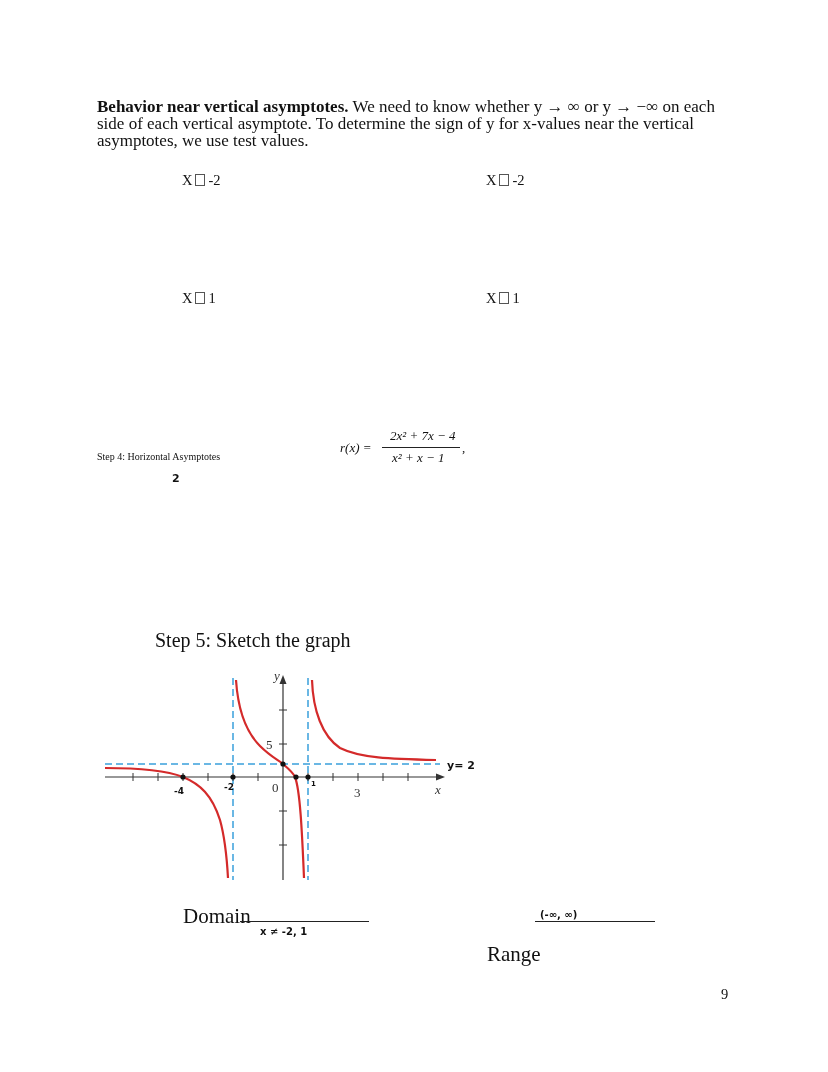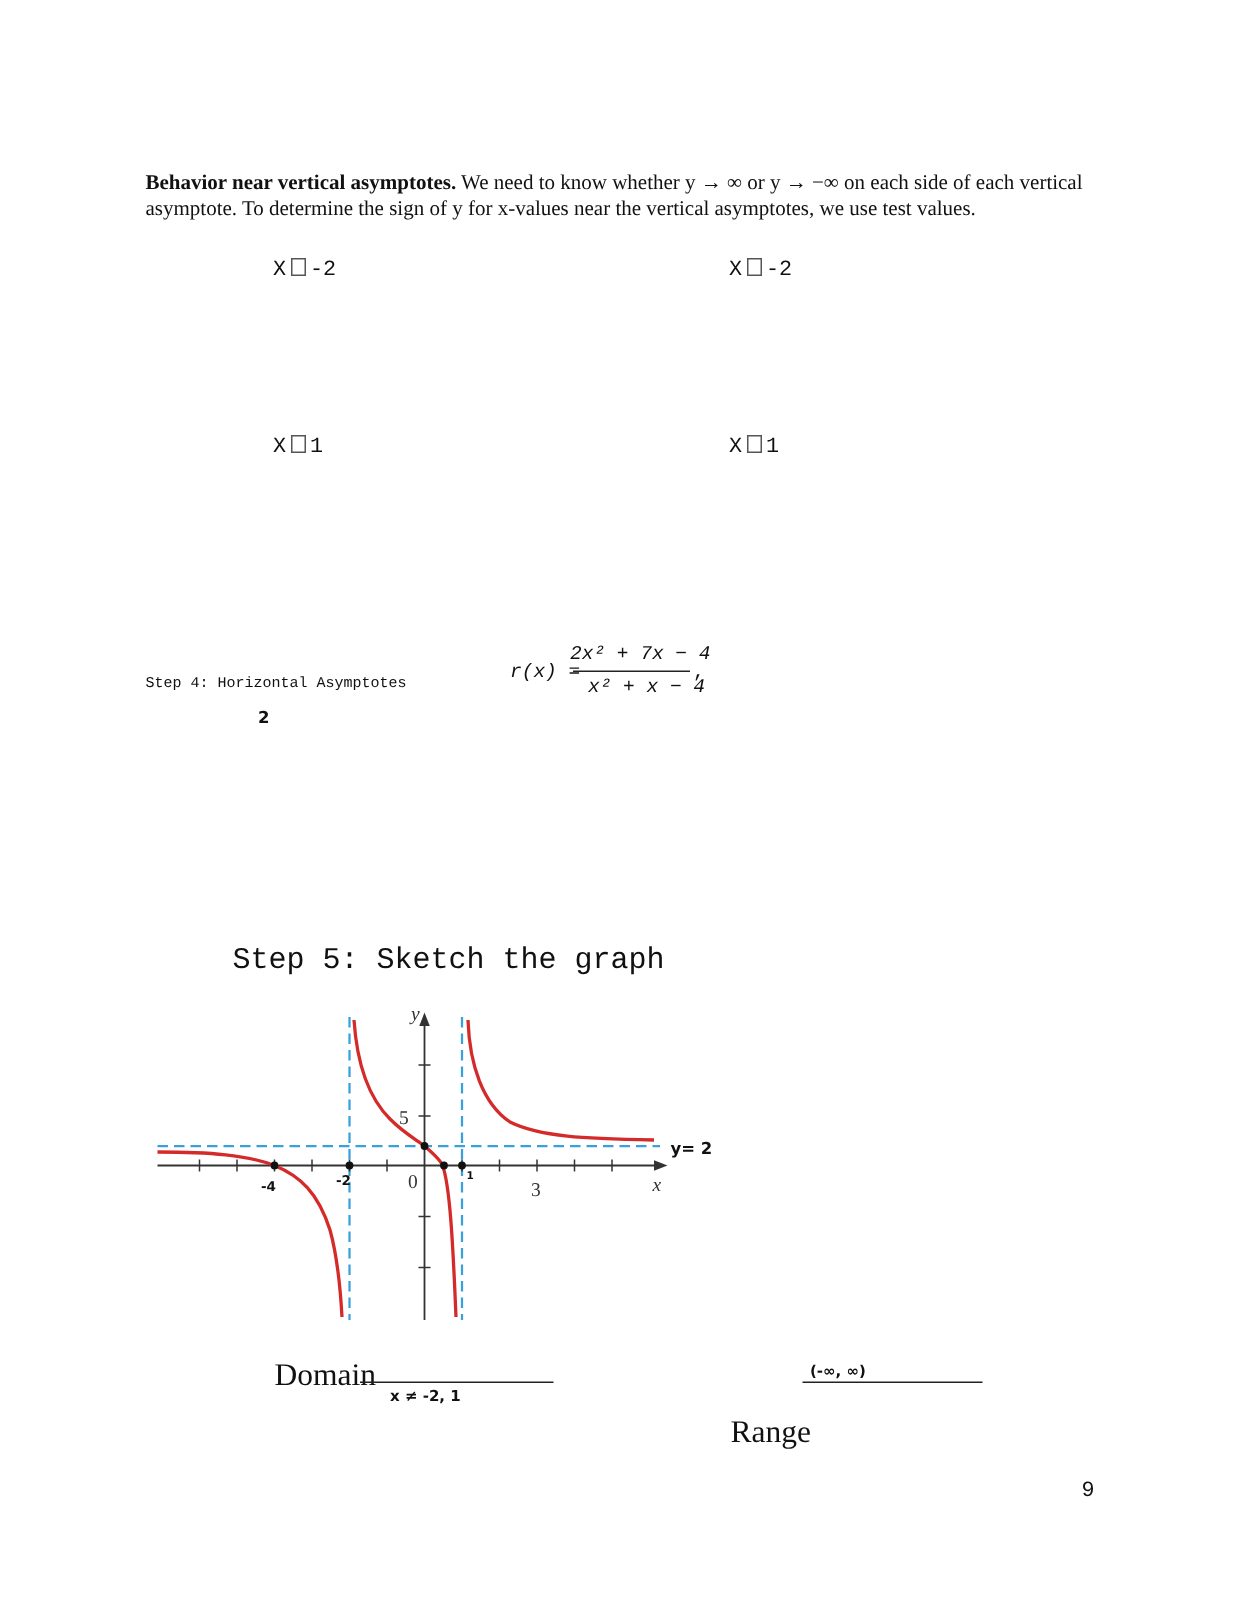--- a/index.html
+++ b/index.html
@@ -1,28 +1,28 @@
 <!DOCTYPE html>
 <html><head>
 <meta charset="utf-8">
 <style>
   html, body { margin:0; padding:0; background:#ffffff; }
   body { width:828px; height:1072px; position:relative; overflow:hidden; color:#111; }
   .serif { font-family: "Liberation Serif", "DejaVu Serif", serif; }
-  .sans { font-family: Liberation Mono, monospace; }
+  .sans { font-family: Liberation Serif, serif; }
   .abs { position:absolute; }
-  #intro { left:97px; top:114px; width:640px; font-size:14px; line-height:17px; }
+  #intro { left:97px; top:98px; width:640px; font-size:17px; line-height:17px; }
   #intro b { font-weight:bold; }
   .testval { font-size:14.5px; }
   .glyphbox { display:inline-block; width:8px; height:10px; border:1px solid #555; margin:0 3px; vertical-align:-1px; font-size:0; }
   #step4 { left:97px; top:451px; font-size:10px; }
   #ha-answer { left:172px; top:472px; font-size:11px; font-weight:bold; font-family: "DejaVu Sans", sans-serif; }
   #formula { left:340px; top:428px; font-size:13px; font-style:italic; }
   #formula .lhs { position:absolute; left:0; top:12px; white-space:nowrap; }
-  #formula .num { position:absolute; left:40px; top:0; white-space:nowrap; }
+  #formula .num { position:absolute; left:50px; top:0; white-space:nowrap; }
   #formula .bar { position:absolute; left:42px; top:19px; width:78px; height:1px; background:#222; }
   #formula .den { position:absolute; left:52px; top:22px; white-space:nowrap; }
   #formula .comma { position:absolute; left:122px; top:12px; font-style:normal; }
   #step5 { left:111px; top:629px; font-size:20px;margin-left:44px; }
   #graph { left:100px; top:670px; }
   .answer-line { position:absolute; border-bottom:1px solid #222; height:18px; }
   .hand { font-family: "DejaVu Sans", sans-serif; font-size:10px; font-weight:bold; }
   .label-serif { font-size:21px; }
   #pagenum { left:721px; top:986px; font-size:14.5px; }
 </style>
@@ -46,21 +46,21 @@
   <span>X</span><span class="glyphbox"></span><span>1</span>
 </div>
 
 <div id="step4" class="abs sans">Step 4:  Horizontal Asymptotes</div>
 <div id="ha-answer" class="abs">2</div>
 
 <div id="formula" class="abs sans">
   <span class="lhs">r(x) =</span>
   <span class="num">2x² + 7x − 4</span>
   <span class="bar"></span>
-  <span class="den">x² + x − 4</span>
+  <span class="den">x² + x − 1</span>
   <span class="comma">,</span>
 </div>
 
 <div id="step5" class="abs sans">Step 5:  Sketch the graph</div>
 
 <svg id="graph" class="abs" width="390" height="215" viewBox="0 0 390 215">
 
   <line x1="5" y1="94" x2="340" y2="94" stroke="#3aa0dc" stroke-width="1.5" stroke-dasharray="7,4"></line>
 
   <line x1="133" y1="8" x2="133" y2="210" stroke="#3aa0dc" stroke-width="1.5" stroke-dasharray="7,4"></line>

